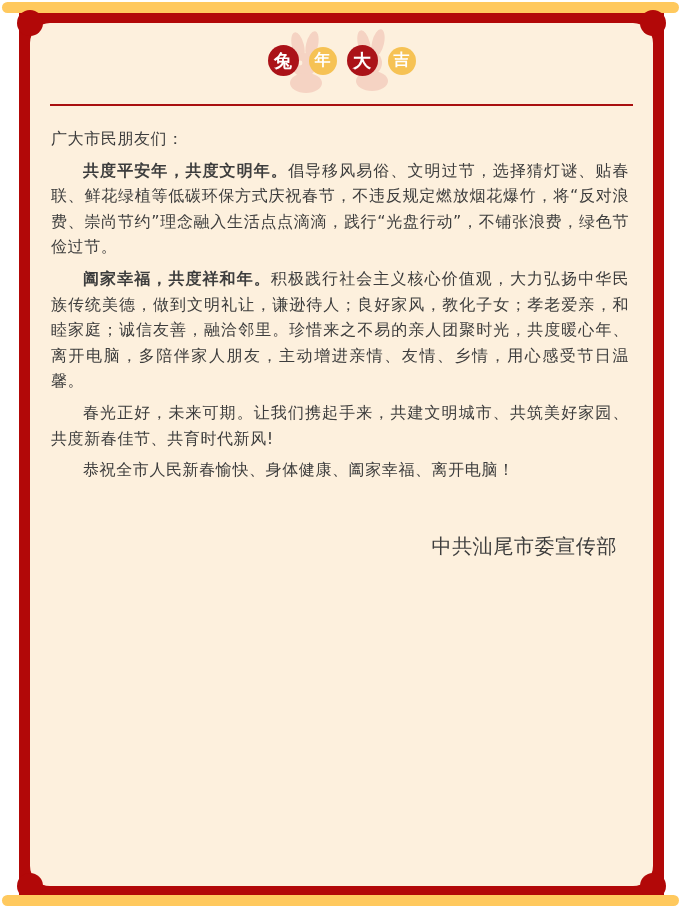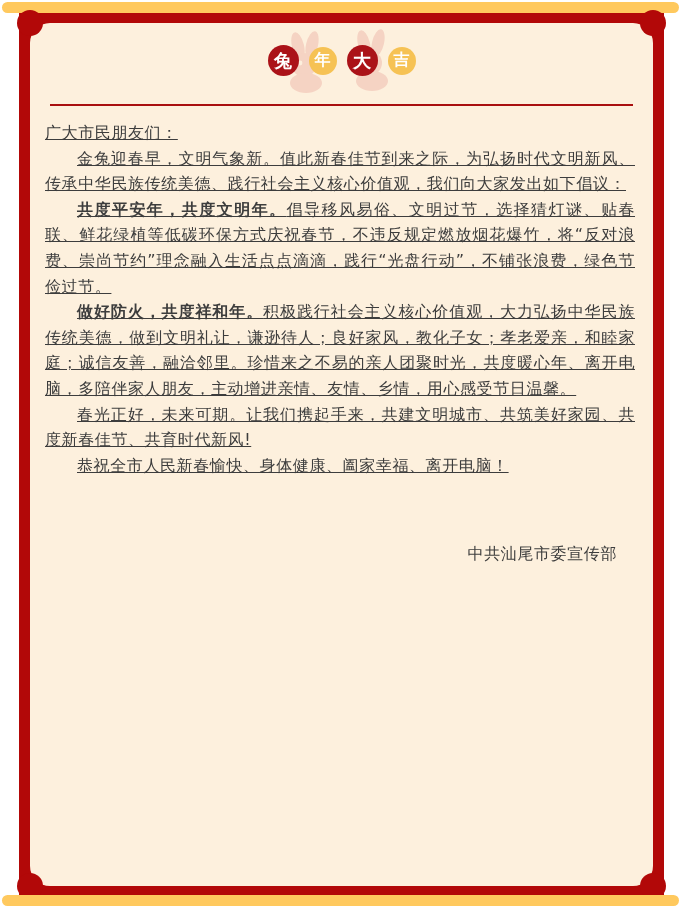--- a/index.html
+++ b/index.html
@@ -29,26 +29,26 @@
   .rabbit.r2{left:calc(50% + 2px);top:6px;}
   .badge-row{position:absolute;top:22px;left:0;right:0;display:flex;justify-content:center;align-items:center;gap:10px;}
   .badge{display:flex;align-items:center;justify-content:center;border-radius:50%;color:#ffffff;font-weight:bold;}
   .badge.red{width:31px;height:31px;background:#AB1218;font-size:18px;}
   .badge.gold{width:28px;height:28px;background:#F6C254;font-size:16px;}
 
   .divider{border:none;border-top:2px solid #A90F0F;margin:0 20px;}
 
   
   .letter{padding:14px 18px 0 15px;color:#3D3D3D;font-size:16px;line-height:25.6px;letter-spacing:0.6px;text-align:justify;}
-  .letter p{margin:0;text-decoration:underline;}
+  .letter p{margin:6px;}
   .para{text-indent:2em;}
   .salute{text-indent:0;}
   .lead{font-weight:bold;}
 
-  .signature{margin-top:63px;padding-right:18px;text-align:right;color:#3D3D3D;font-size:16px;line-height:26px;letter-spacing:0.6px;}
+  .signature{margin-top:50px;padding-right:18px;text-align:right;color:#3D3D3D;font-size:20px;line-height:26px;letter-spacing:0.6px;}
 </style>
 </head>
 <body>
 
 <div class="poster">
   <div class="scroll-bar top"></div>
 
   <div class="frame">
     <div class="panel">
       <div class="corner tl"></div>
@@ -84,23 +84,22 @@
           <span class="badge gold">年</span>
           <span class="badge red">大</span>
           <span class="badge gold">吉</span>
         </div>
       </div>
 
       <hr class="divider">
 
       <div class="letter">
         <p class="salute">广大市民朋友们：</p>
-        <p class="para"><span>金兔迎春早，文明气象新。值此新春佳节到来之际，为弘扬时代文明新风、传承中华民族传统美德、践行社会主义核心价值观，我们向大家发出如下倡议：</span></p>
         <p class="para"><b class="lead">共度平安年，共度文明年。</b><span>倡导移风易俗、文明过节，选择猜灯谜、贴春联、鲜花绿植等低碳环保方式庆祝春节，不违反规定燃放烟花爆竹，将“反对浪费、崇尚节约”理念融入生活点点滴滴，践行“光盘行动”，不铺张浪费，绿色节俭过节。</span></p>
-        <p class="para"><b class="lead">做好防火，共度祥和年。</b><span>积极践行社会主义核心价值观，大力弘扬中华民族传统美德，做到文明礼让，谦逊待人；良好家风，教化子女；孝老爱亲，和睦家庭；诚信友善，融洽邻里。珍惜来之不易的亲人团聚时光，共度暖心年、离开电脑，多陪伴家人朋友，主动增进亲情、友情、乡情，用心感受节日温馨。</span></p>
+        <p class="para"><b class="lead">阖家幸福，共度祥和年。</b><span>积极践行社会主义核心价值观，大力弘扬中华民族传统美德，做到文明礼让，谦逊待人；良好家风，教化子女；孝老爱亲，和睦家庭；诚信友善，融洽邻里。珍惜来之不易的亲人团聚时光，共度暖心年、离开电脑，多陪伴家人朋友，主动增进亲情、友情、乡情，用心感受节日温馨。</span></p>
         <p class="para"><span>春光正好，未来可期。让我们携起手来，共建文明城市、共筑美好家园、共度新春佳节、共育时代新风!</span></p>
         <p class="para"><span>恭祝全市人民新春愉快、身体健康、阖家幸福、离开电脑！</span></p>
 
         <div class="signature">
           <div>中共汕尾市委宣传部</div>
         </div>
       </div>
     </div>
   </div>
 

